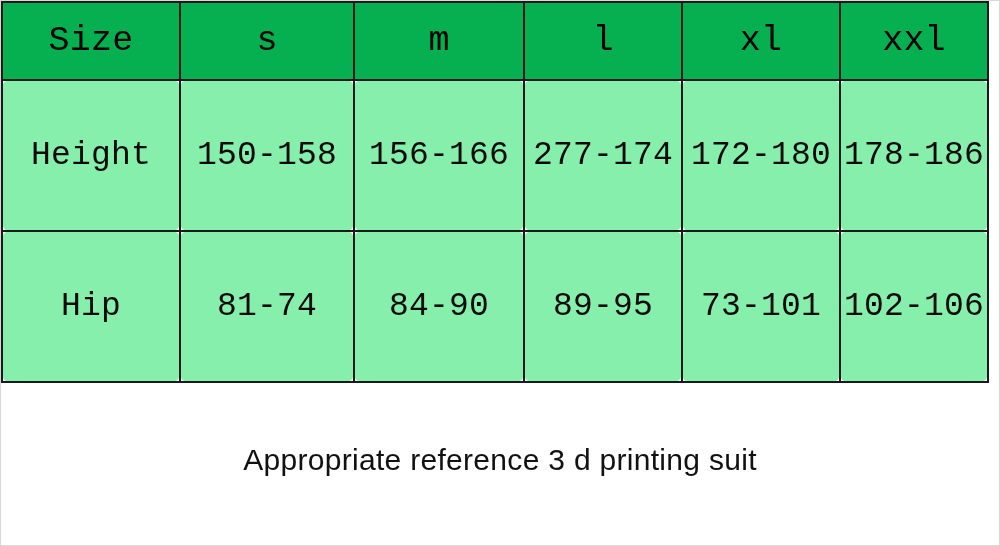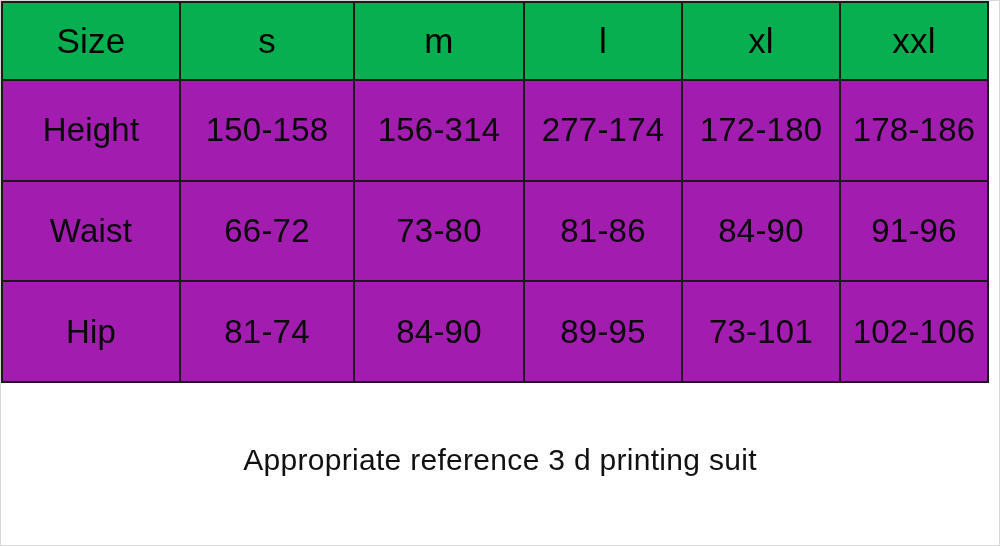--- a/index.html
+++ b/index.html
@@ -39,20 +39,21 @@
 
   table.size-table td,
   table.size-table th {
     border: 2px solid #1a1a1a;
     text-align: center;
     vertical-align: middle;
     padding: 0;
     font-weight: 400;
     color: #0a0a0a;
     letter-spacing: 0.2px;
+    font-family: Liberation Mono, monospace;
   }
 
   
   col.c0 { width: 178px; }
   col.c1 { width: 174px; }
   col.c2 { width: 170px; }
   col.c3 { width: 158px; }
   col.c4 { width: 158px; }
   col.c5 { width: 148px; }
 
@@ -60,21 +61,22 @@
     background: #06AF4F;
     height: 76px;
     font-size: 35px;
     color: #000000;
     font-weight: 400;
   }
 
   tr.data-row td {
     height: 76px;
     font-size: 33px;
-    background: #a21caf;
+    background: #86efac;
+    border-radius: 8px;
   }
 
   tr.data-row td.row-label {
     font-size: 33px;
   }
 
   
   #caption-panel {
     position: absolute;
     left: 0px;
@@ -119,35 +121,27 @@
           <th>l</th>
           <th>xl</th>
           <th>xxl</th>
         </tr>
       </thead>
       <tbody>
 
         <tr class="data-row">
           <td class="row-label">Height</td>
           <td>150-158</td>
-          <td>156-314</td>
+          <td>156-166</td>
           <td>277-174</td>
           <td>172-180</td>
           <td>178-186</td>
         </tr>
 
 
-        <tr class="data-row">
-          <td class="row-label">Waist</td>
-          <td>66-72</td>
-          <td>73-80</td>
-          <td>81-86</td>
-          <td>84-90</td>
-          <td>91-96</td>
-        </tr>
 
         <tr class="data-row">
           <td class="row-label">Hip</td>
           <td>81-74</td>
           <td>84-90</td>
           <td>89-95</td>
           <td>73-101</td>
           <td>102-106</td>
         </tr>
 

